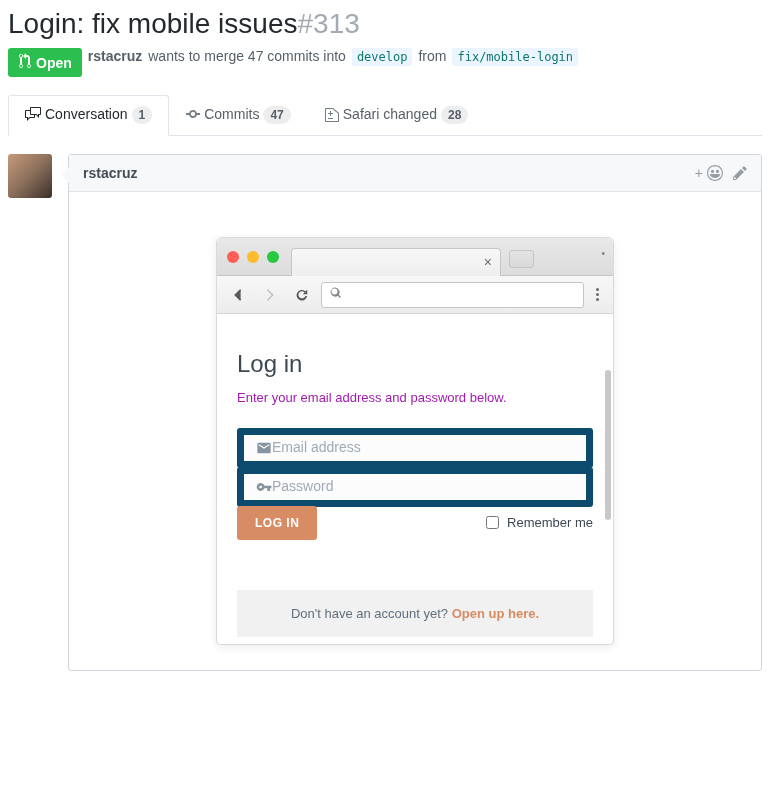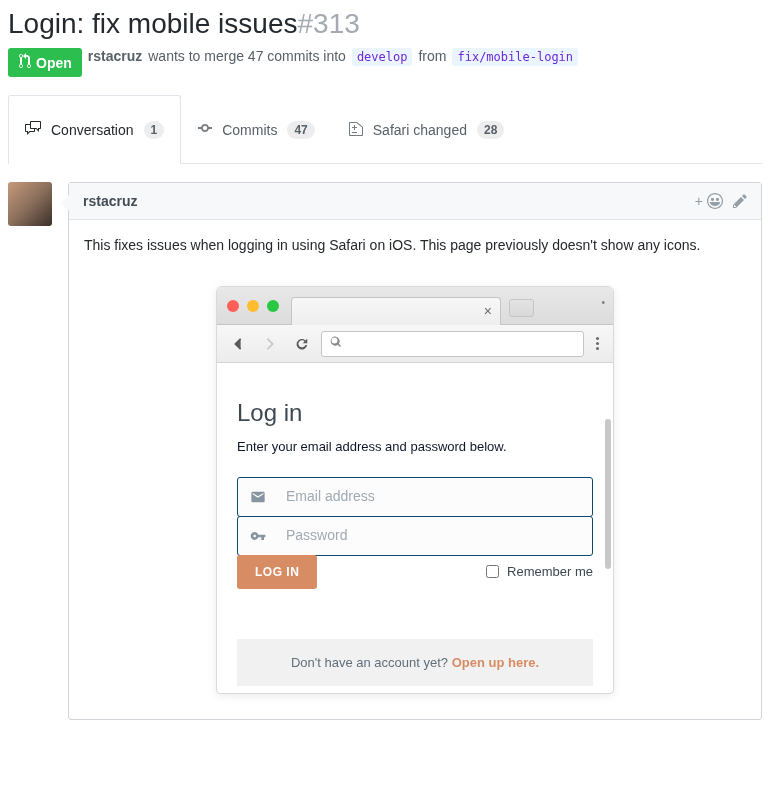--- a/index.html
+++ b/index.html
@@ -47,39 +47,39 @@
       font-size: 14px;
       display: inline-flex;
       align-items: center;
       gap: 4px;
     }
     .pr-icon svg { fill: #fff; }
     .author-name { font-weight: 600; color: #586069; }
     .merge-text { color: #586069; }
     .branch-tag {
       background: #eaf5ff;
-      color: #6d28d9;
+      color: #0f766e;
       font-family: SFMono-Regular, Consolas, monospace;
       font-size: 12px;
       padding: 2px 5px;
       border-radius: 3px;
     }
     
     
     .tabs {
       border-bottom: 1px solid #e1e4e8;
       display: flex;
       gap: 0;
     }
     .tab {
-      padding: 24px 16px;
+      padding: 10px 16px;
       border: 1px solid transparent;
       display: flex;
-      align-items: center;
-      gap: 10px;
+      align-items: flex-start;
+      gap: 4px;
       color: #586069;
       cursor: pointer;
       font-size: 14px;
       border-radius: 3px 3px 0 0;
       margin-bottom: -1px;
     }
     .tab.active {
       background: #fff;
       border-color: #e1e4e8;
       border-bottom-color: #fff;
@@ -243,31 +243,31 @@
       border-radius: 3px;
     }
     .login-title {
       font-size: 24px;
       font-weight: 400;
       color: #3d4852;
       margin-bottom: 6px;
     }
     .login-subtitle {
       font-size: 13px;
-      color: #0f172a;
+      color: #a21caf;
       margin-bottom: 20px;
     }
     .login-field {
-      border: 1px solid #0c4a6e;
+      border: 7px solid #0c4a6e;
       border-radius: 3px;
       height: 40px;
       display: flex;
       align-items: center;
       padding: 0 12px;
-      gap: 20px;
+      gap: 0;
       margin-bottom: -1px;
       background: #fcfcfc;
     }
     .login-field:first-of-type { border-radius: 3px 3px 0 0; }
     .login-field:last-of-type { border-radius: 0 0 3px 3px; margin-bottom: 16px; }
     .field-icon { color: #8795a1; display: flex; }
     .field-icon svg { fill: #8795a1; }
     .field-placeholder { color: #a0aab4; font-size: 14px; }
     .login-actions {
       display: flex;
@@ -373,21 +373,20 @@
             </svg>
         </span>
         <span class="header-icon">
           <svg width="14" height="16" viewBox="0 0 14 16">
               <path d="M0 12v3h3l8-8-3-3-8 8zm3 2H1v-2h1v1h1v1zm10.3-9.3L12 6 9 3l1.3-1.3a.996.996 0 0 1 1.41 0l1.59 1.59c.39.39.39 1.02 0 1.41z"></path>
             </svg>
         </span>
       </div>
     </div>
     <div class="comment-body">
-      <div>This fixes issues when logging in using Safari on iOS. This page previously doesn't show any icons.</div>
 
       <div class="browser-mock">
         <div class="browser-tabs">
           <div class="traffic-lights">
             <div class="tl tl-red"></div>
             <div class="tl tl-yellow"></div>
             <div class="tl tl-green"></div>
           </div>
           <div class="browser-tab">
             <span class="tab-close">×</span>

